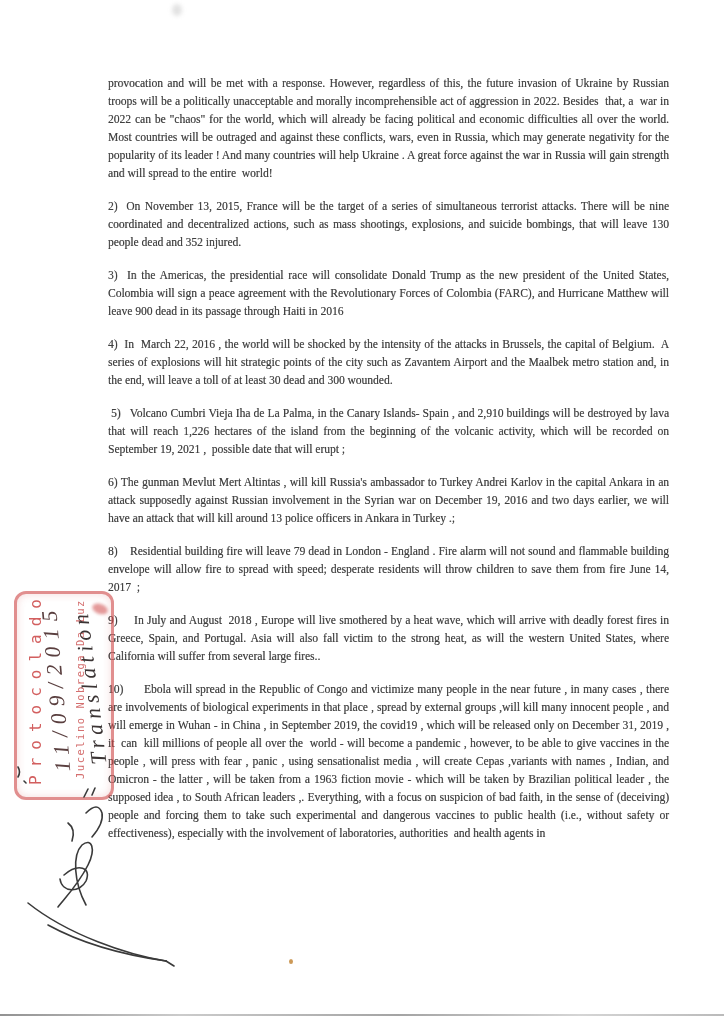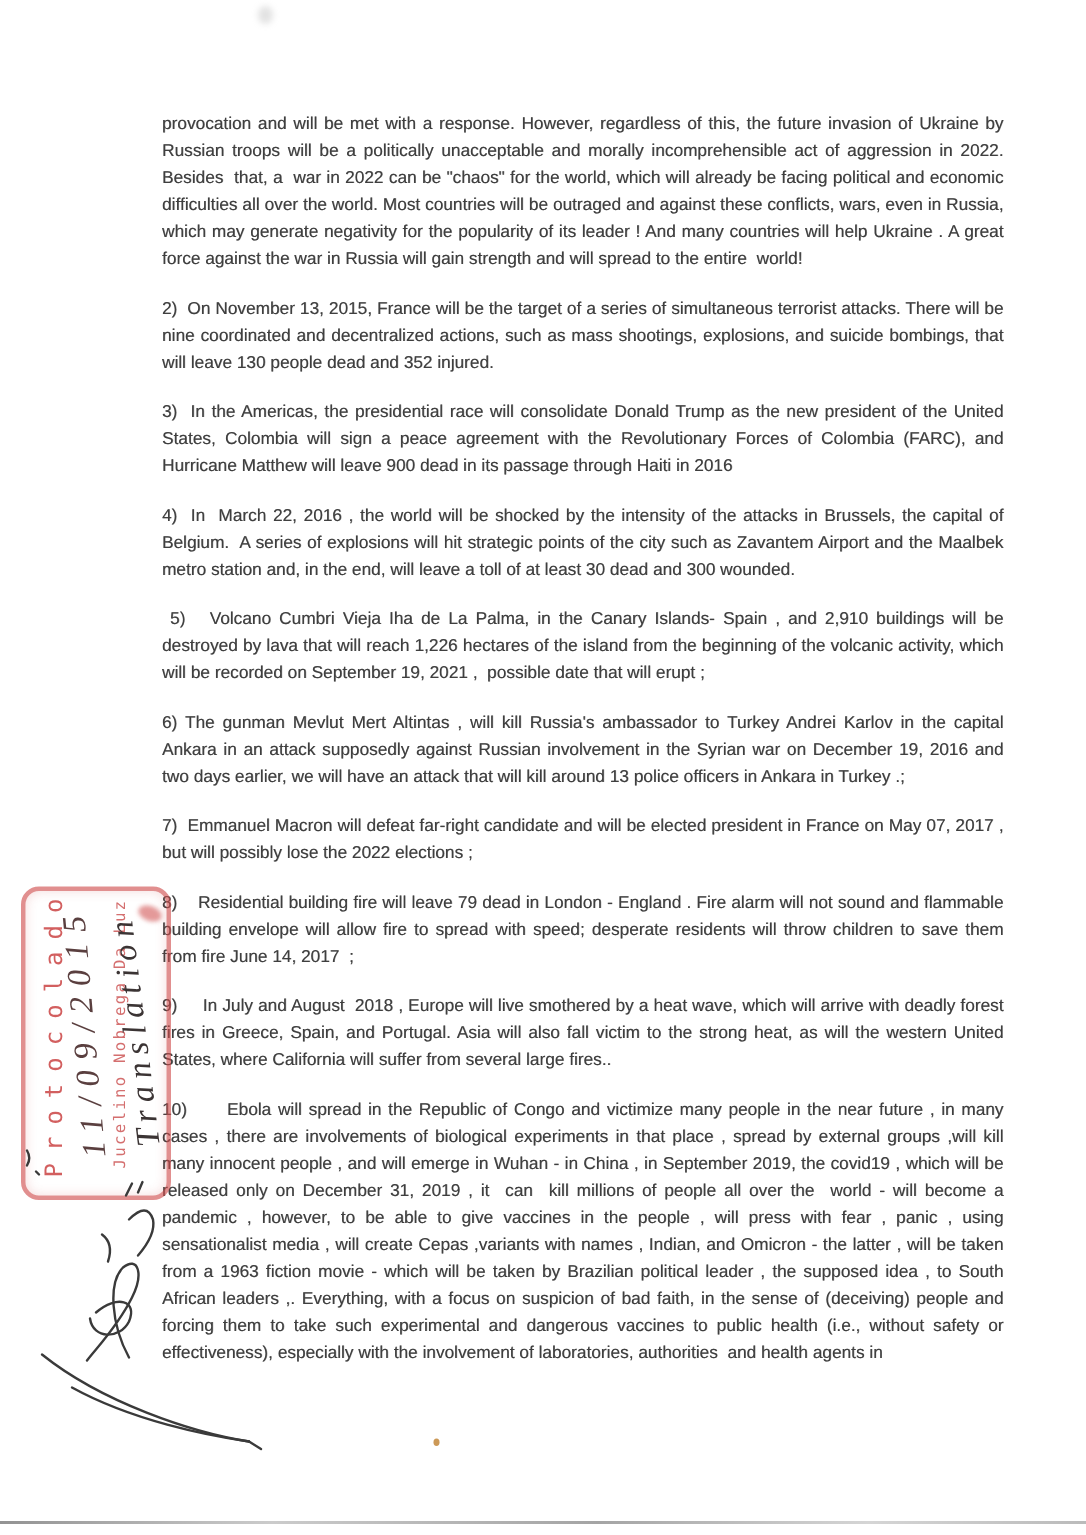--- a/index.html
+++ b/index.html
@@ -5,21 +5,21 @@
   html, body { margin:0; padding:0; background:#ffffff; }
   .page {
     position:relative; width:724px; height:1023px; background:#ffffff;
     overflow:hidden; font-family:"Liberation Sans", sans-serif;
   }
   .text-block {
     position:absolute; left:108px; top:74px; width:561px;
     color:#3f3f3f; font-size:11.5px; line-height:18px;
     text-align:justify; text-shadow:0.3px 0 0 rgba(63,63,63,.55);
   }
-  .text-block p { margin:0 0 15px 0; }
+  .text-block p { margin:0 0 15px 0;font-family:Liberation Serif, serif; }
 
   
   .smudge-top {
     position:absolute; left:172px; top:4px; width:10px; height:12px;
     background:rgba(150,150,150,.28); border-radius:50%; filter:blur(2px);
   }
 
   
   .stamp { position:absolute; left:14px; top:591px; width:100px; height:209px; }
   .stamp-inner {
@@ -78,21 +78,20 @@
 
   <div class="smudge-top"></div>
 
   <div class="text-block">
     <p>provocation and will be met with a response. However, regardless of this, the future invasion of Ukraine by Russian troops will be a politically unacceptable and morally incomprehensible act of aggression in 2022. Besides&nbsp; that, a&nbsp; war in 2022 can be "chaos" for the world, which will already be facing political and economic difficulties all over the world. Most countries will be outraged and against these conflicts, wars, even in Russia, which may generate negativity for the popularity of its leader ! And many countries will help Ukraine . A great force against the war in Russia will gain strength and will spread to the entire&nbsp; world!</p>
     <p>2)&nbsp; On November 13, 2015, France will be the target of a series of simultaneous terrorist attacks. There will be nine coordinated and decentralized actions, such as mass shootings, explosions, and suicide bombings, that will leave 130 people dead and 352 injured.</p>
     <p>3)&nbsp; In the Americas, the presidential race will consolidate Donald Trump as the new president of the United States, Colombia will sign a peace agreement with the Revolutionary Forces of Colombia (FARC), and Hurricane Matthew will leave 900 dead in its passage through Haiti in 2016</p>
     <p>4)&nbsp; In&nbsp; March 22, 2016 , the world will be shocked by the intensity of the attacks in Brussels, the capital of Belgium.&nbsp; A series of explosions will hit strategic points of the city such as Zavantem Airport and the Maalbek metro station and, in the end, will leave a toll of at least 30 dead and 300 wounded.</p>
     <p>&nbsp;5)&nbsp;&nbsp; Volcano Cumbri Vieja Iha de La Palma, in the Canary Islands- Spain , and 2,910 buildings will be destroyed by lava that will reach 1,226 hectares of the island from the beginning of the volcanic activity, which will be recorded on September 19, 2021 ,&nbsp; possible date that will erupt ;</p>
     <p>6) The gunman Mevlut Mert Altintas , will kill Russia's ambassador to Turkey Andrei Karlov in the capital Ankara in an attack supposedly against Russian involvement in the Syrian war on December 19, 2016 and two days earlier, we will have an attack that will kill around 13 police officers in Ankara in Turkey .;</p>
-    <p>7)&nbsp; Emmanuel Macron will defeat far-right candidate and will be elected president in France on May 07, 2017 , but will possibly lose the 2022 elections ;</p>
     <p>8)&nbsp;&nbsp;&nbsp; Residential building fire will leave 79 dead in London - England . Fire alarm will not sound and flammable building envelope will allow fire to spread with speed; desperate residents will throw children to save them from fire June 14, 2017&nbsp; ;</p>
     <p>9)&nbsp;&nbsp;&nbsp;&nbsp; In July and August&nbsp; 2018 , Europe will live smothered by a heat wave, which will arrive with deadly forest fires in Greece, Spain, and Portugal. Asia will also fall victim to the strong heat, as will the western United States, where California will suffer from several large fires..</p>
     <p>10)&nbsp;&nbsp;&nbsp;&nbsp;&nbsp; Ebola will spread in the Republic of Congo and victimize many people in the near future , in many cases , there are involvements of biological experiments in that place , spread by external groups ,will kill many innocent people , and will emerge in Wuhan - in China , in September 2019, the covid19 , which will be released only on December 31, 2019 , it&nbsp; can&nbsp; kill millions of people all over the&nbsp; world - will become a pandemic , however, to be able to give vaccines in the people , will press with fear , panic , using sensationalist media , will create Cepas ,variants with names , Indian, and Omicron - the latter , will be taken from a 1963 fiction movie - which will be taken by Brazilian political leader , the supposed idea , to South African leaders ,. Everything, with a focus on suspicion of bad faith, in the sense of (deceiving) people and forcing them to take such experimental and dangerous vaccines to public health (i.e., without safety or effectiveness), especially with the involvement of laboratories, authorities&nbsp; and health agents in</p>
   </div>
 
   <div class="stamp">
     <div class="stamp-inner">
       <div class="stamp-title">Protocolado</div>
       <div class="stamp-date">11/09/2015</div>
       <div class="stamp-name">Jucelino Nobrega Da Luz</div>

